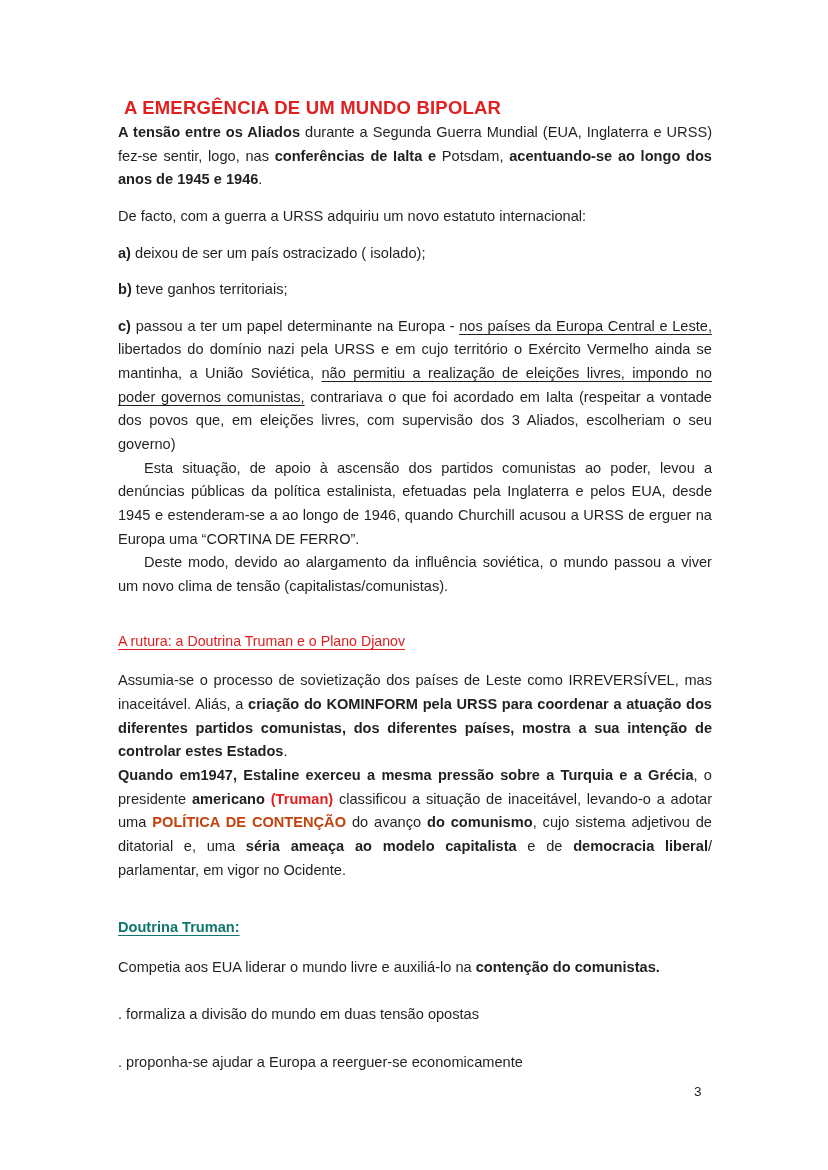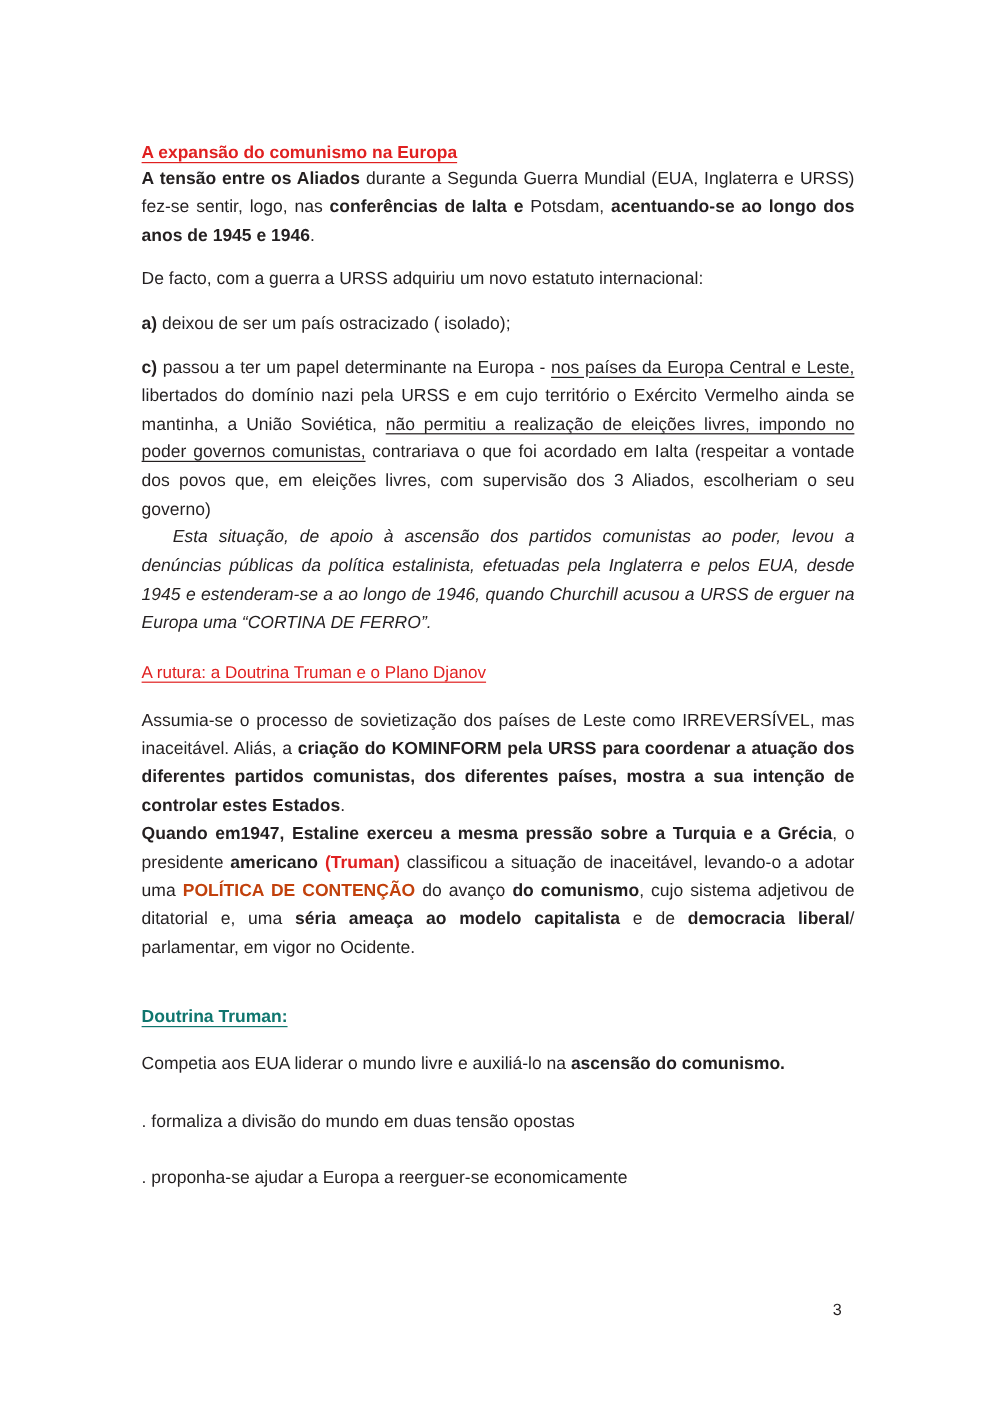--- a/index.html
+++ b/index.html
@@ -52,21 +52,21 @@
 
   p.para {
     font-size: 14.6px;
     line-height: 1.62;
     margin: 0 0 13px 0;
     text-align: justify;
     text-justify: inter-word;
     hyphens: none;
   }
   p.tight { margin-bottom: 0; }
-  p.indent { text-indent: 26px; font-style: italic; }
+  p.indent { text-indent: 26px; }
   p.first-body { }
 
   b, strong { font-weight: bold; }
   .u { text-decoration: underline; text-underline-offset: 2.5px; }
   .redbold { color: #e02020; font-weight: bold; }
   .redbold-u {
     color: #c2410c;
     font-weight: bold;
     text-underline-offset: 2.5px;
   }
@@ -105,46 +105,50 @@
     font-family: "Liberation Sans", sans-serif;
   }
 </style>
 </head>
 <body>
 
 <div class="page">
 
   <div class="content">
 
+    <h1 class="doc-title">A EMERGÊNCIA DE UM MUNDO BIPOLAR</h1>
 
-    <div class="sub-title-wrap">
-      <h2 class="sub-title">A expansão do comunismo na Europa</h2>
-    </div>
 
     <p class="para first-body">
       <b>A tensão entre os Aliados</b><span> durante a Segunda Guerra Mundial (EUA, Inglaterra e URSS) fez-se sentir, logo, nas </span><b>conferências de Ialta e</b><span> Potsdam, </span><b>acentuando-se ao longo dos anos de 1945 e 1946</b><span>.</span>
     </p>
 
     <p class="para">
       <span>De facto, com a guerra a URSS adquiriu um novo estatuto internacional:</span>
     </p>
 
     <p class="para">
       <b>a)</b><span> deixou de ser um país ostracizado ( isolado);</span>
     </p>
 
+    <p class="para">
+      <b>b)</b><span> teve ganhos territoriais;</span>
+    </p>
 
     <p class="para tight">
       <b>c)</b><span> passou a ter um papel determinante na Europa - </span><span class="u">nos países da Europa Central e Leste,</span><span> libertados do domínio nazi pela URSS e em cujo território o Exército Vermelho ainda se mantinha, a União Soviética, </span><span class="u">não permitiu a realização de eleições livres, impondo no poder governos comunistas,</span><span> contrariava o que foi acordado em Ialta (respeitar a vontade dos povos que, em eleições livres, com supervisão dos 3 Aliados, escolheriam o seu governo)</span>
     </p>
 
     <p class="para indent tight">
       <span>Esta situação, de apoio à ascensão dos partidos comunistas ao poder, levou a denúncias públicas da política estalinista, efetuadas pela Inglaterra e pelos EUA, desde 1945 e estenderam-se a ao longo de 1946, quando Churchill acusou a URSS de erguer na Europa uma “CORTINA DE FERRO”.</span>
     </p>
 
+    <p class="para indent">
+      <span>Deste modo, devido ao alargamento da influência soviética, o mundo passou a viver um novo clima de tensão (capitalistas/comunistas).</span>
+    </p>
 
     <div>
       <h3 class="red-head">A rutura: a Doutrina Truman e o Plano Djanov</h3>
     </div>
 
     <div class="gap-after-head"></div>
 
     <p class="para tight">
       <span>Assumia-se o processo de sovietização dos países de Leste como IRREVERSÍVEL, mas inaceitável. Aliás, a </span><b>criação do KOMINFORM pela URSS para coordenar a atuação dos diferentes partidos comunistas, dos diferentes países, mostra a sua intenção de controlar estes Estados</b><span>.</span>
     </p>
@@ -153,21 +157,21 @@
       <b>Quando em1947, Estaline exerceu a mesma pressão sobre a Turquia e a Grécia</b><span>, o presidente </span><b>americano</b><span> </span><span class="redbold">(Truman)</span><span> classificou a situação de inaceitável, levando-o a adotar uma </span><span class="redbold-u">POLÍTICA DE CONTENÇÃO</span><span> do avanço </span><b>do comunismo</b><span>, cujo sistema adjetivou de ditatorial e, uma </span><b>séria ameaça ao modelo capitalista</b><span> e de </span><b>democracia liberal</b><span>/ parlamentar, em vigor no Ocidente.</span>
     </p>
 
     <div>
       <h3 class="black-head">Doutrina Truman:</h3>
     </div>
 
     <div class="gap-after-head"></div>
 
     <p class="para">
-      <span>Competia aos EUA liderar o mundo livre e auxiliá-lo na </span><b>ascensão do comunismo.</b>
+      <span>Competia aos EUA liderar o mundo livre e auxiliá-lo na </span><b>contenção do comunistas.</b>
     </p>
 
     <div class="gap-xs"></div>
 
     <p class="para">
       <span>.  formaliza a divisão do mundo em duas tensão opostas</span>
     </p>
 
     <div class="gap-xs"></div>
 

